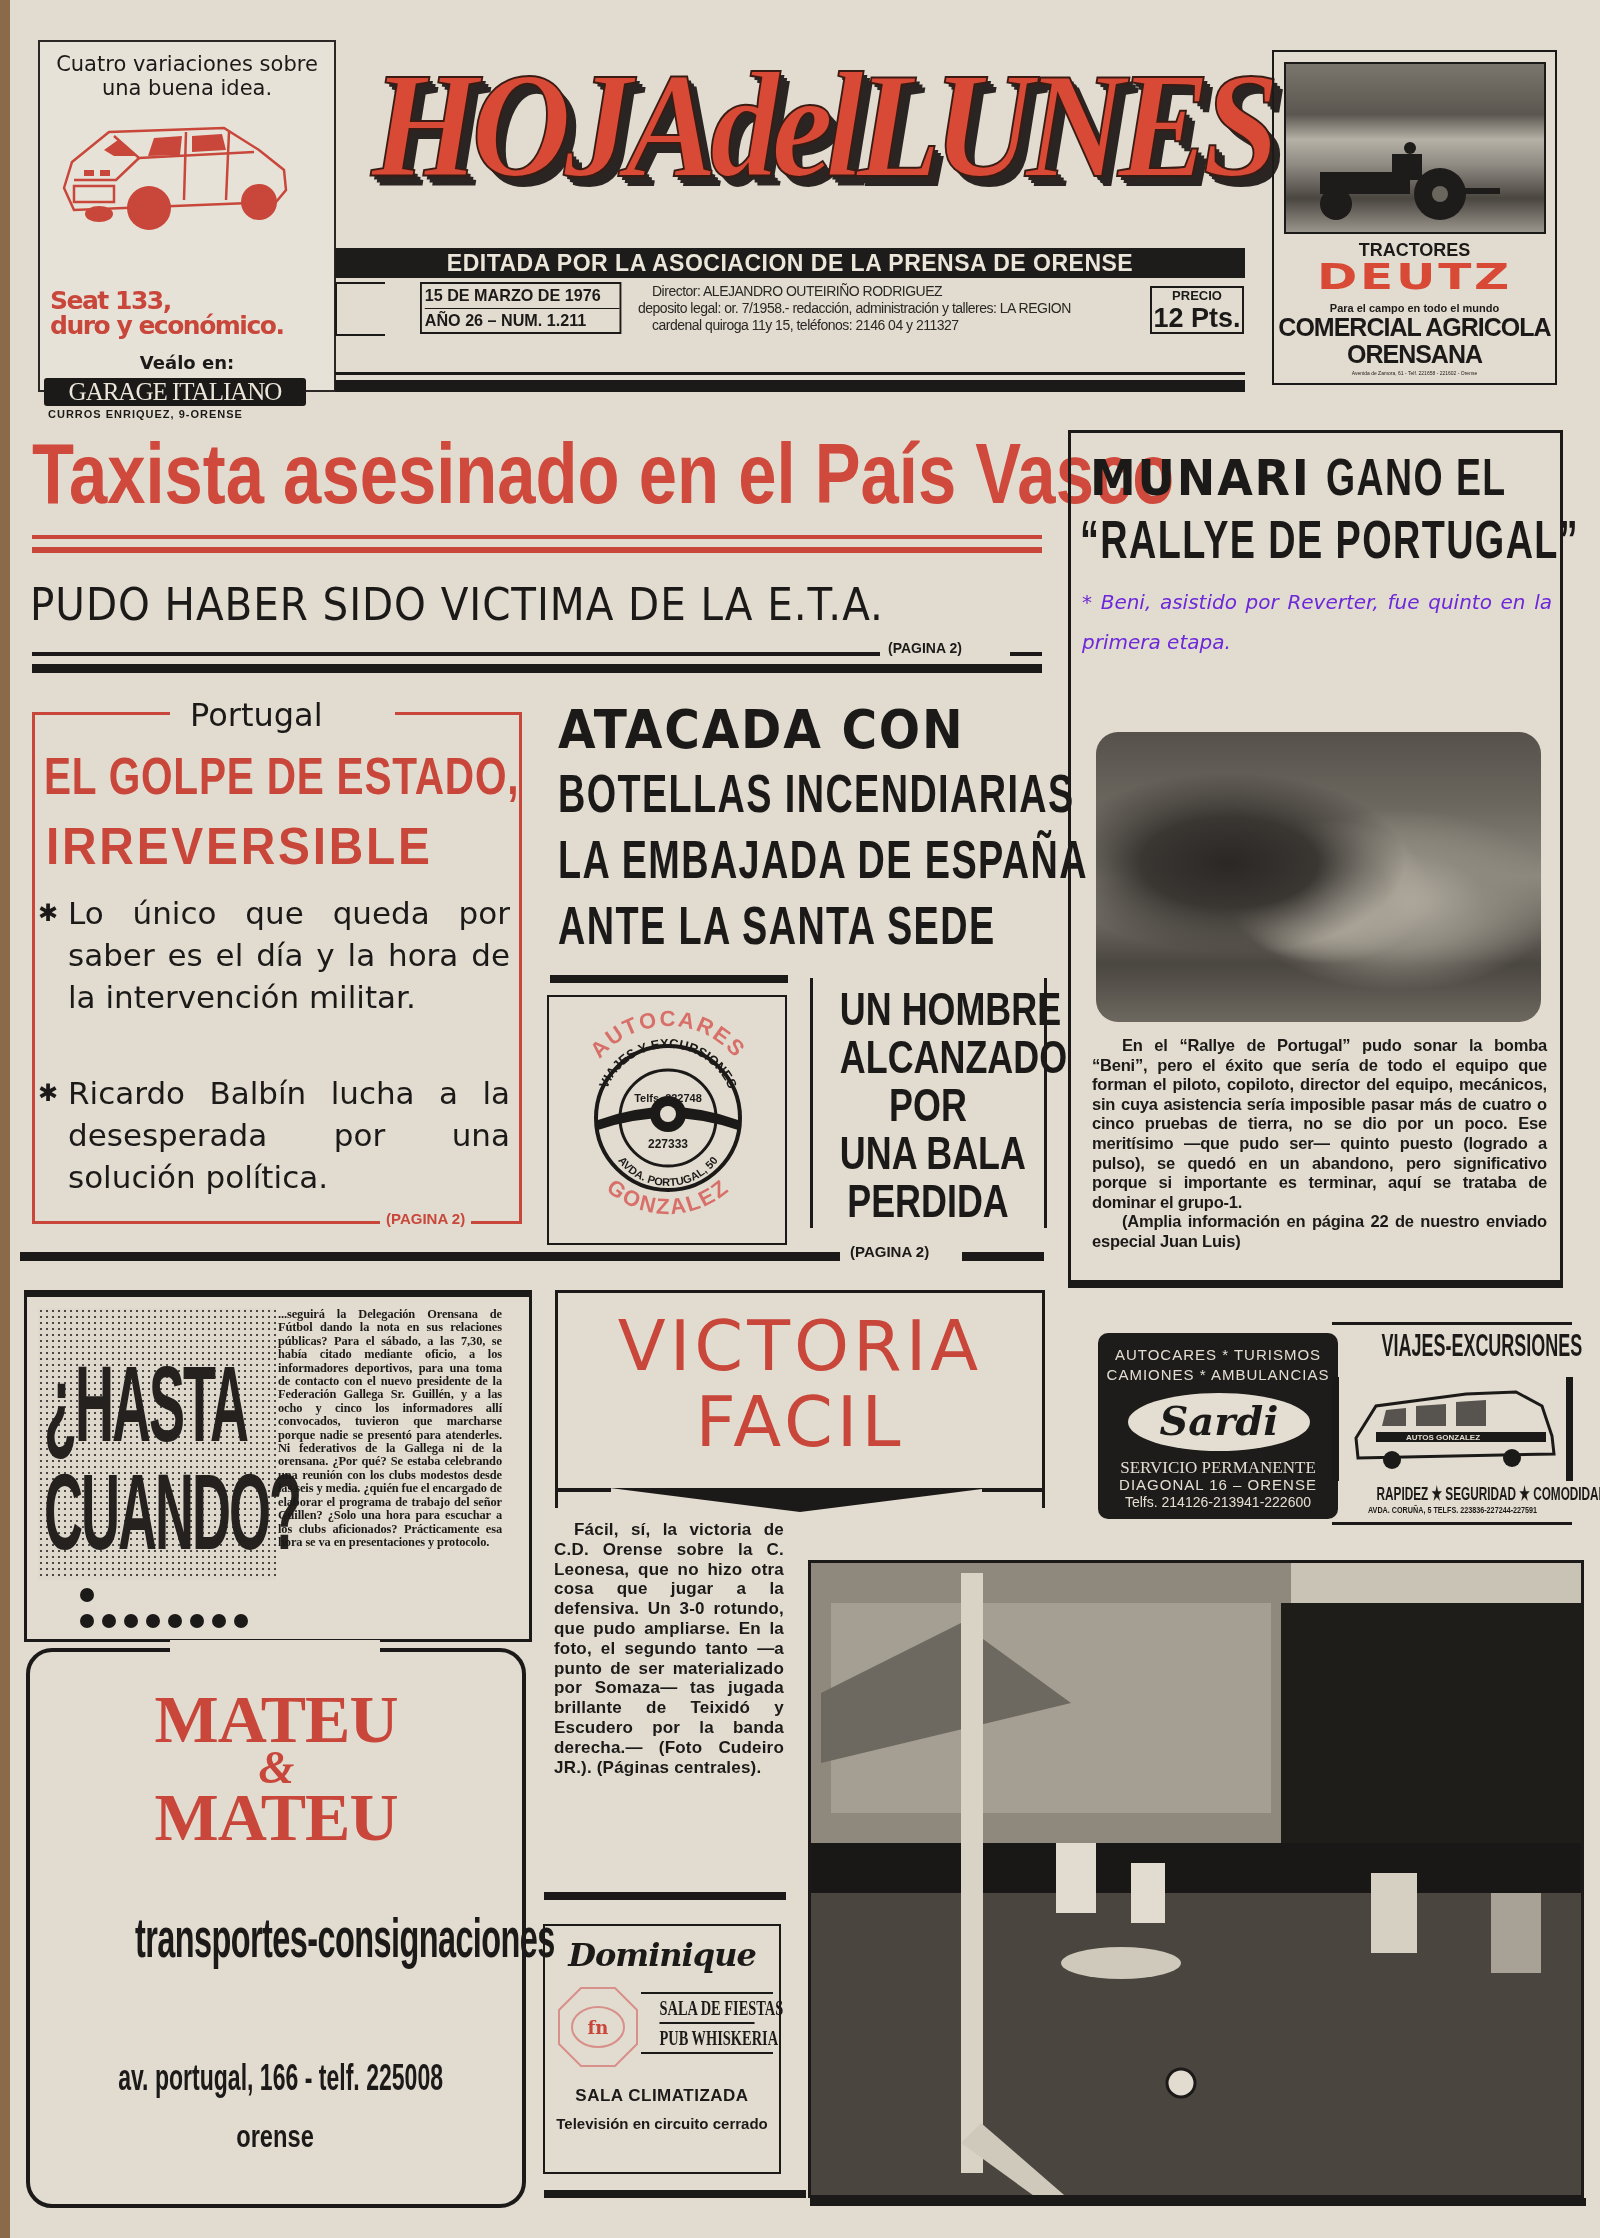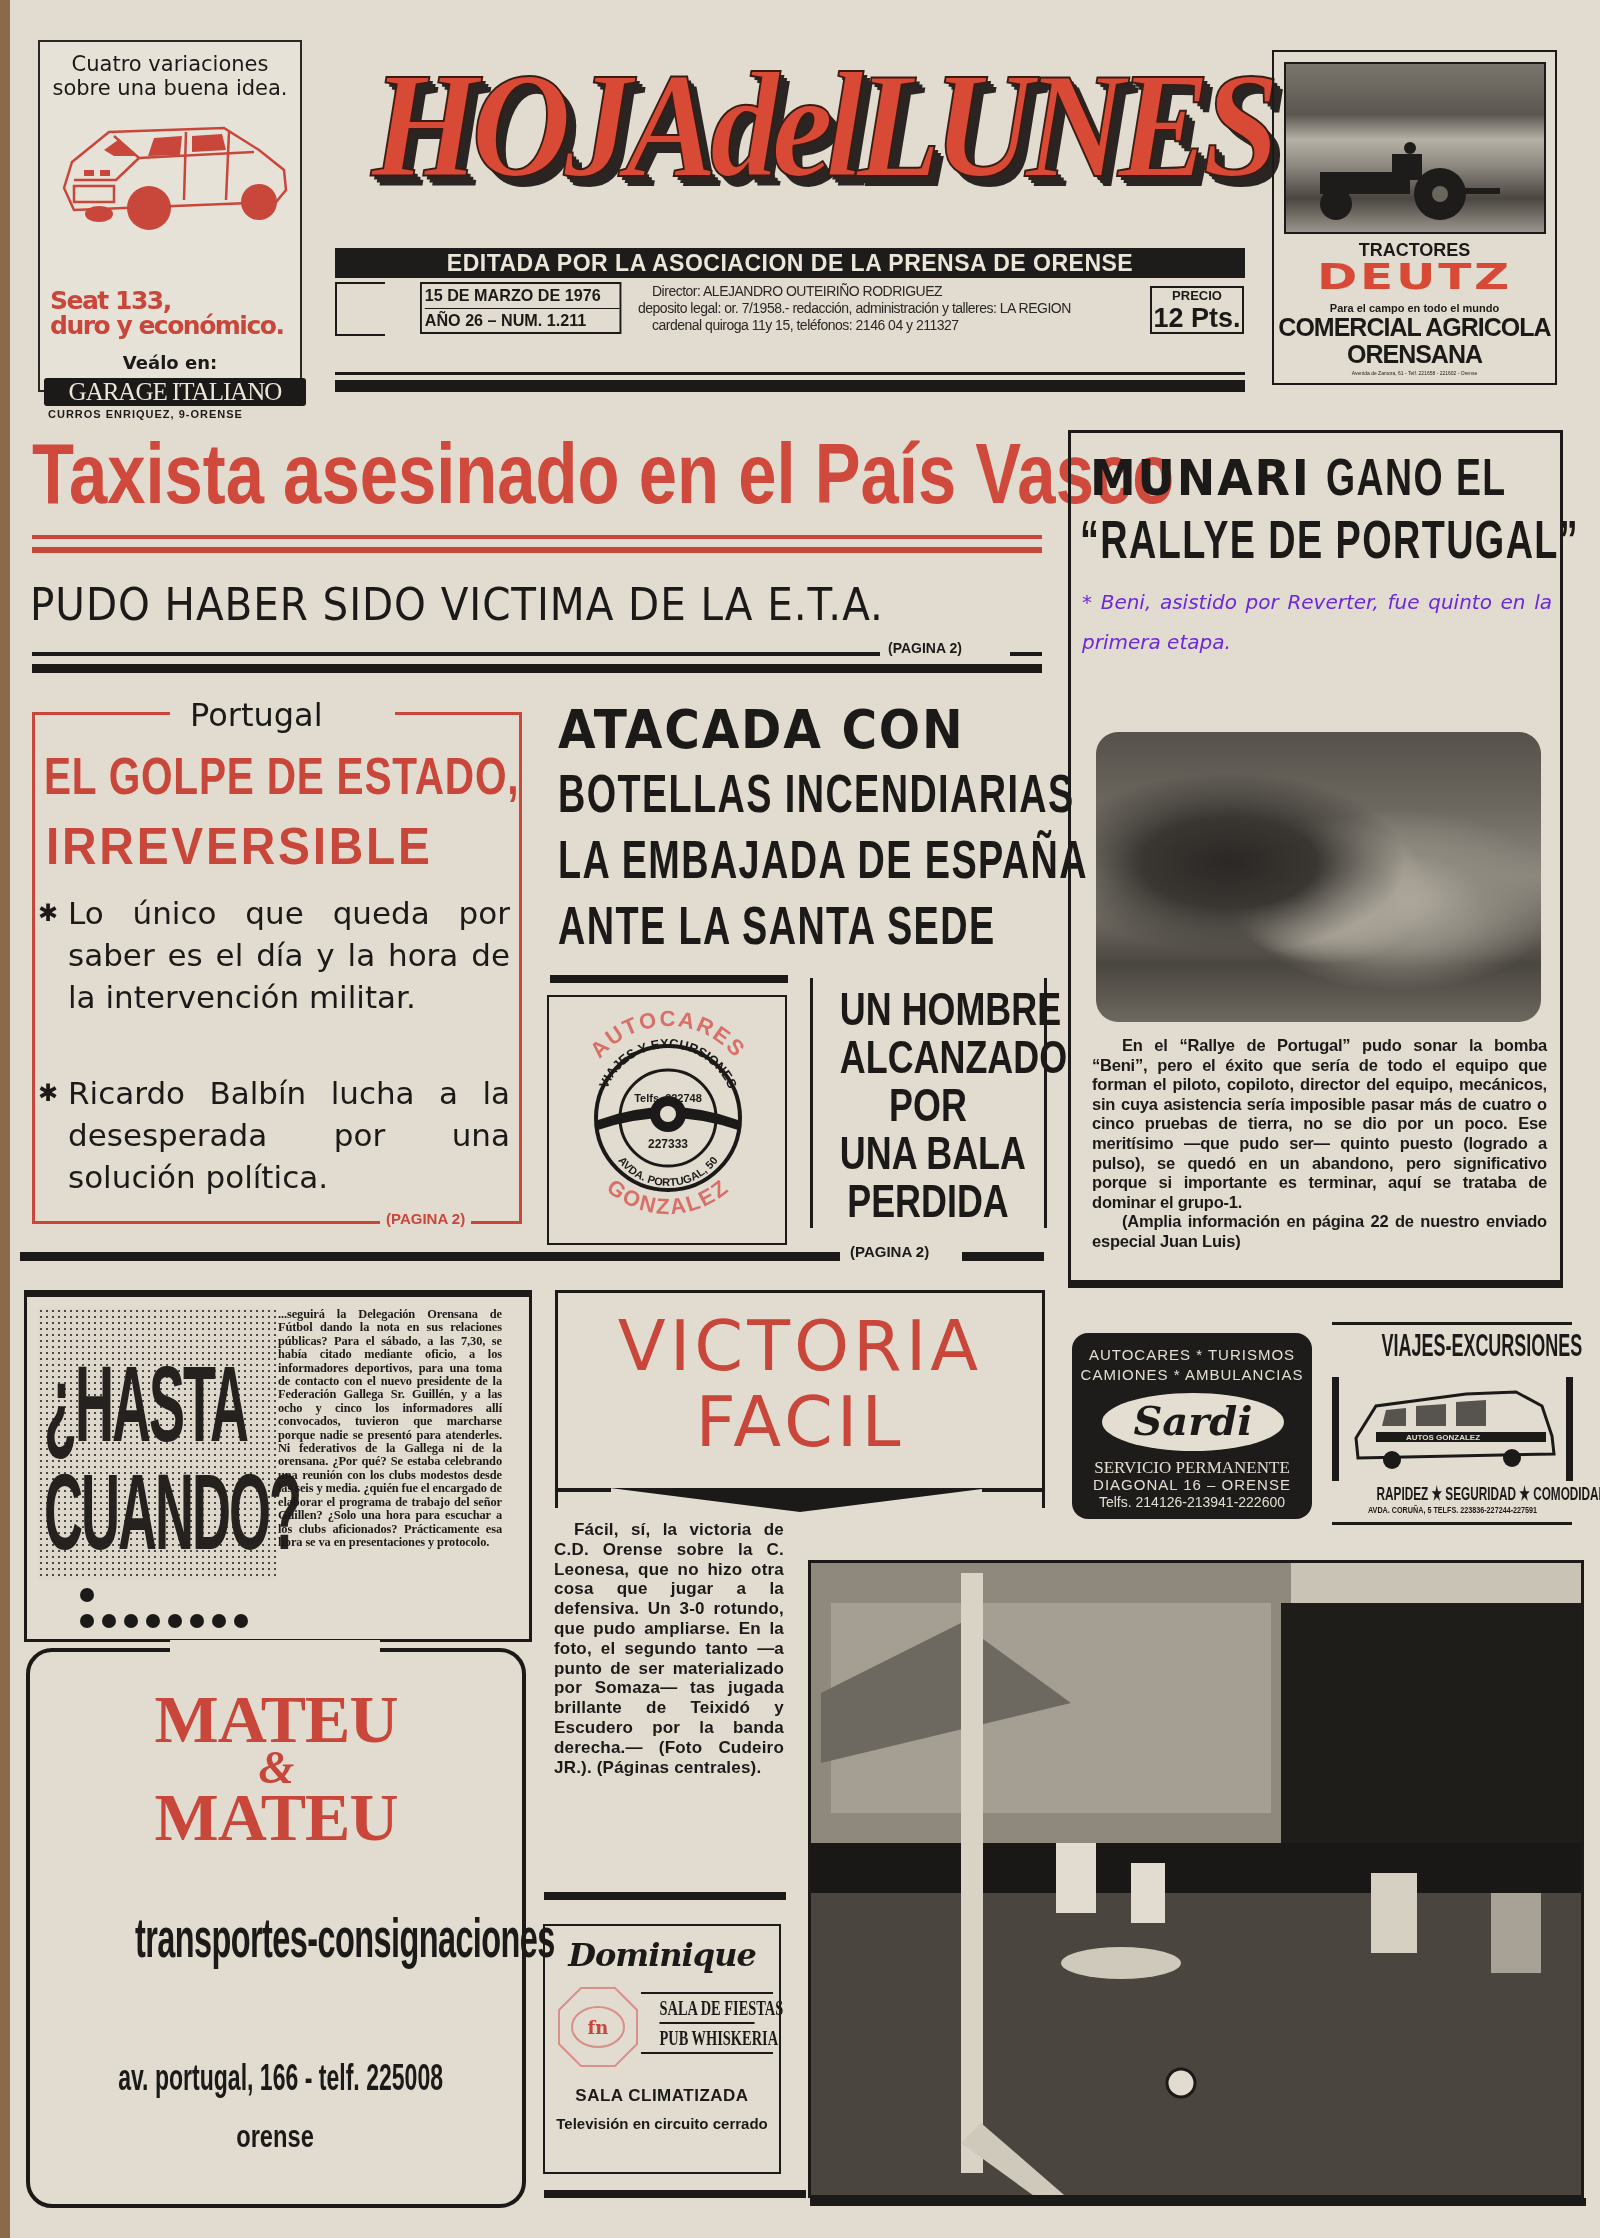--- a/index.html
+++ b/index.html
@@ -7,21 +7,21 @@
   body { position: relative; font-family: "Liberation Sans", sans-serif; color: #1c1a18; }
   .page { position: absolute; left: 0; top: 0; width: 1600px; height: 2238px;
           background: #e2dcd0; border-left: 10px solid #8a6a48; }
   .abs { position: absolute; }
   .red { color: #c8463a; }
   .cond { font-family: "Liberation Sans Narrow", "Liberation Sans", sans-serif; }
   .bar { background: #1c1a18; }
   .rbar { background: #c8463a; }
 
   
-  #ad-seat { left: 28px; top: 40px; width: 264px; height: 352px; border: 2px solid #2a2724; background: #e7e2d8; }
+  #ad-seat { left: 28px; top: 40px; width: 298px; height: 352px; border: 2px solid #2a2724; background: #e7e2d8; }
   #ad-seat .head { position: absolute; top: 10px; left: 0; width: 100%; text-align: center; font-size: 21px; line-height: 24px; font-family: "DejaVu Sans", sans-serif; }
   #ad-seat .car { position: absolute; left: 14px; top: 68px; width: 240px; height: 130px; }
   #ad-seat .slogan { position: absolute; left: 10px; top: 246px; font-size: 25px; line-height: 25px; font-weight: bold; letter-spacing: -1.5px; font-family: "DejaVu Sans", sans-serif; }
   #ad-seat .vealo { position: absolute; top: 310px; left: 0; width: 100%; text-align: center; font-size: 18px; font-weight: bold; font-family: "DejaVu Sans", sans-serif;}
   #ad-seat .garage { position: absolute; left: 4px; top: 336px; width: 262px; height: 28px; background: #1c1a18; color: #ece6da; text-align: center; font-size: 25px; line-height: 28px; font-family: "Liberation Serif", serif; letter-spacing: -1px; border-radius: 3px; }
   #ad-seat .addr { position: absolute; left: 8px; top: 366px; font-size: 11px; font-weight: bold; letter-spacing: 1px; }
 
   
   #masthead { left: 325px; top: 40px; width: 910px; height: 180px; }
   #masthead .logo { position: absolute; left: 0; top: 0; width: 910px; height: 180px;
@@ -144,21 +144,21 @@
   #ad-dom .name { position: absolute; top: 10px; width: 100%; text-align: center; font-family: "DejaVu Serif", serif; font-weight: bold; font-style: italic; font-size: 32px; letter-spacing: -1px; }
   #ad-dom .seal { position: absolute; left: 12px; top: 58px; width: 82px; height: 86px; }
   #ad-dom .sf { position: absolute; left: 96px; top: 66px; width: 132px; border-top: 2px solid #1c1a18; border-bottom: 2px solid #1c1a18; }
   #ad-dom .sf div { font-family: "Liberation Serif", serif; font-weight: bold; font-size: 20px; line-height: 28px; text-align: center; transform: scaleX(0.72); white-space: nowrap; }
   #ad-dom .sf .a { border-bottom: 2px solid #1c1a18; }
   #ad-dom .clim { position: absolute; top: 160px; width: 100%; text-align: center; font-weight: bold; font-size: 17px; letter-spacing: 0.5px; }
   #ad-dom .tv { position: absolute; top: 188px; width: 100%; text-align: center; font-weight: bold; font-size: 15px; line-height: 20px; }
   #dom-rule2 { left: 534px; top: 2190px; width: 262px; height: 8px; }
 
   
-  #ad-sardi { left: 1062px; top: 1333px; width: 240px; height: 186px; background: #1e1c1a; border-radius: 16px; color: #e4ded2; }
+  #ad-sardi { left: 1088px; top: 1333px; width: 240px; height: 186px; background: #1e1c1a; border-radius: 10px; color: #e4ded2; }
   #ad-sardi .t1 { position: absolute; top: 12px; width: 100%; text-align: center; font-size: 15px; letter-spacing: 1px; line-height: 20px; }
   #ad-sardi .oval { position: absolute; left: 30px; top: 60px; width: 182px; height: 58px; border-radius: 50%; background: #e4ded2; color: #1c1a18; text-align: center; font-family: "DejaVu Serif", serif; font-style: italic; font-weight: bold; font-size: 40px; line-height: 56px; }
   #ad-sardi .t2 { position: absolute; top: 126px; width: 100%; text-align: center; font-family: "Liberation Serif", serif; font-size: 17px; line-height: 18px; }
   #ad-sardi .t3 { position: absolute; top: 143px; width: 100%; text-align: center; font-size: 15px; letter-spacing: 1px; line-height: 18px; }
   #ad-sardi .t4 { position: absolute; top: 160px; width: 100%; text-align: center; font-size: 14px; letter-spacing: 0px; line-height: 18px; }
 
   
   #ad-viajes { left: 1320px; top: 1322px; width: 250px; height: 200px; }
   #ad-viajes .top { position: absolute; left: 2px; top: 0; width: 240px; height: 3px; background: #1c1a18; }
   #ad-viajes .title { position: absolute; left: 0; top: 6px; width: 245px; text-align: center; font-weight: bold; font-size: 31px; white-space: nowrap; transform: scaleX(0.58); transform-origin: center; font-family: "Liberation Sans Narrow", "Liberation Sans", sans-serif; }

